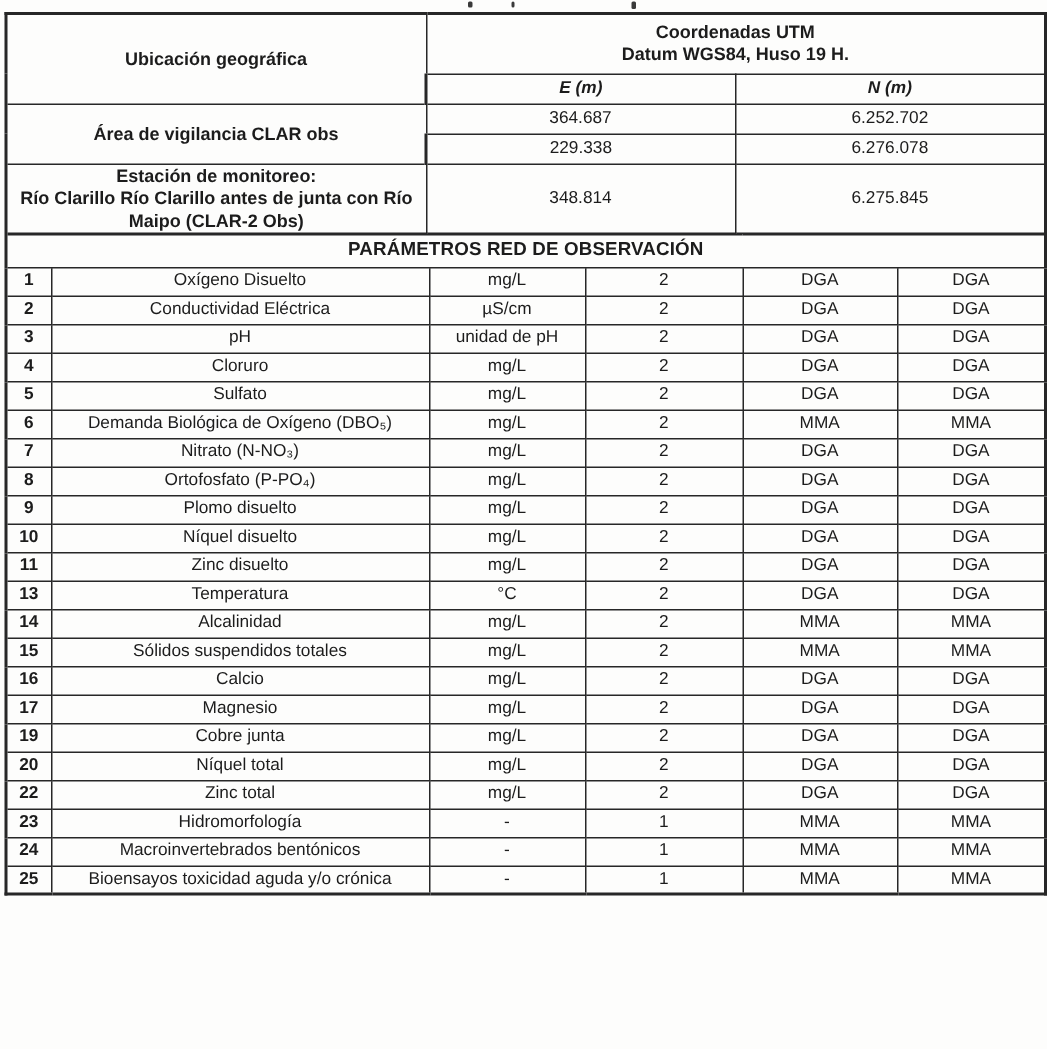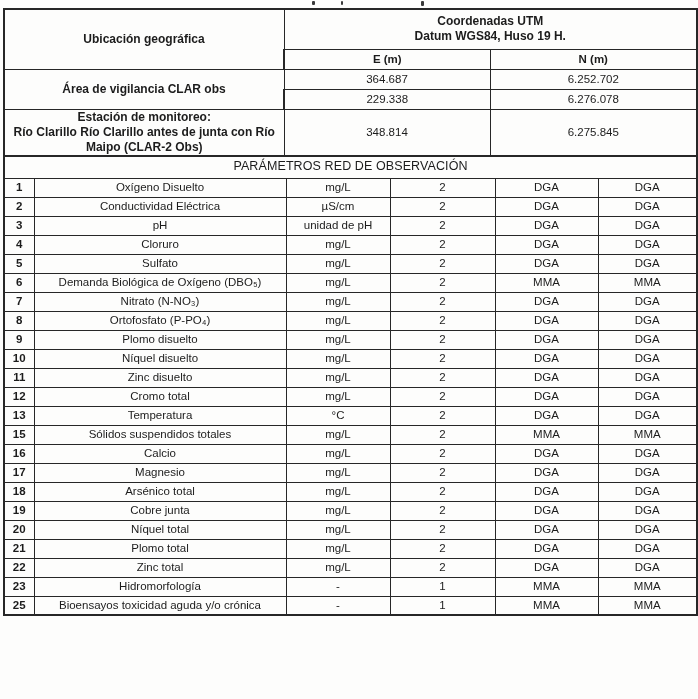--- a/index.html
+++ b/index.html
@@ -43,29 +43,29 @@
   .outer-top td { border-top-width: 2.2px; }
   .outer-bottom td { border-bottom-width: 2.2px; margin-top: 28px; }
   td:first-child { border-left-width: 2.2px; }
   td:last-child { border-right-width: 2.2px; }
 
   .bold { font-weight: bold; }
   .pre  { white-space: pre-line; }
 
   
   .r-coord-hdr  { height: 40px; }
-  .r-en-hdr     { height: 20px; }
+  .r-en-hdr     { height: 20px; font-style: italic; }
   .r-coord-val  { height: 20px; }
   .r-station    { height: 42px; }
 
   .geo-label { font-size: 12px; }
 
   
   .r-title { height: 22px; }
-  .r-title td { font-size: 12.5px; font-weight: normal; letter-spacing: .1px; }
+  .r-title td { font-size: 12.5px; font-weight: bold; letter-spacing: .1px; }
 
   
   .r-phead { height: 37px; }
   .r-phead td { font-weight: bold; font-size: 11.8px; }
   .r-param { height: 19px; }
   .c-num { font-weight: bold; }
 </style>
 </head>
 <body>
 
@@ -220,38 +220,38 @@
 
       <tr class="r-param">
         <td class="c-num">11</td>
         <td>Zinc disuelto</td>
         <td>mg/L</td>
         <td>2</td>
         <td>DGA</td>
         <td>DGA</td>
       </tr>
 
-      <tr class="r-param">
-        <td class="c-num">12</td>
-        <td>Cromo total</td>
-        <td>mg/L</td>
-        <td>2</td>
-        <td>DGA</td>
-        <td>DGA</td>
-      </tr>
 
       <tr class="r-param">
         <td class="c-num">13</td>
         <td>Temperatura</td>
         <td>°C</td>
         <td>2</td>
         <td>DGA</td>
         <td>DGA</td>
       </tr>
 
+      <tr class="r-param">
+        <td class="c-num">14</td>
+        <td>Alcalinidad</td>
+        <td>mg/L</td>
+        <td>2</td>
+        <td>MMA</td>
+        <td>MMA</td>
+      </tr>
 
       <tr class="r-param">
         <td class="c-num">15</td>
         <td>Sólidos suspendidos totales</td>
         <td>mg/L</td>
         <td>2</td>
         <td>MMA</td>
         <td>MMA</td>
       </tr>
 
@@ -266,74 +266,66 @@
 
       <tr class="r-param">
         <td class="c-num">17</td>
         <td>Magnesio</td>
         <td>mg/L</td>
         <td>2</td>
         <td>DGA</td>
         <td>DGA</td>
       </tr>
 
-      <tr class="r-param">
-        <td class="c-num">18</td>
-        <td>Arsénico total</td>
-        <td>mg/L</td>
-        <td>2</td>
-        <td>DGA</td>
-        <td>DGA</td>
-      </tr>
 
       <tr class="r-param">
         <td class="c-num">19</td>
         <td>Cobre junta</td>
         <td>mg/L</td>
         <td>2</td>
         <td>DGA</td>
         <td>DGA</td>
       </tr>
 
       <tr class="r-param">
         <td class="c-num">20</td>
         <td>Níquel total</td>
         <td>mg/L</td>
         <td>2</td>
         <td>DGA</td>
         <td>DGA</td>
       </tr>
 
-      <tr class="r-param">
-        <td class="c-num">21</td>
-        <td>Plomo total</td>
-        <td>mg/L</td>
-        <td>2</td>
-        <td>DGA</td>
-        <td>DGA</td>
-      </tr>
 
       <tr class="r-param">
         <td class="c-num">22</td>
         <td>Zinc total</td>
         <td>mg/L</td>
         <td>2</td>
         <td>DGA</td>
         <td>DGA</td>
       </tr>
 
       <tr class="r-param">
         <td class="c-num">23</td>
         <td>Hidromorfología</td>
         <td>-</td>
         <td>1</td>
         <td>MMA</td>
         <td>MMA</td>
       </tr>
 
+      <tr class="r-param">
+        <td class="c-num">24</td>
+        <td>Macroinvertebrados bentónicos</td>
+        <td>-</td>
+        <td>1</td>
+        <td>MMA</td>
+        <td>MMA</td>
+      </tr>
 
       <tr class="r-param outer-bottom">
         <td class="c-num">25</td>
         <td>Bioensayos toxicidad aguda y/o crónica</td>
         <td>-</td>
         <td>1</td>
         <td>MMA</td>
         <td>MMA</td>
       </tr>
     </tbody>

